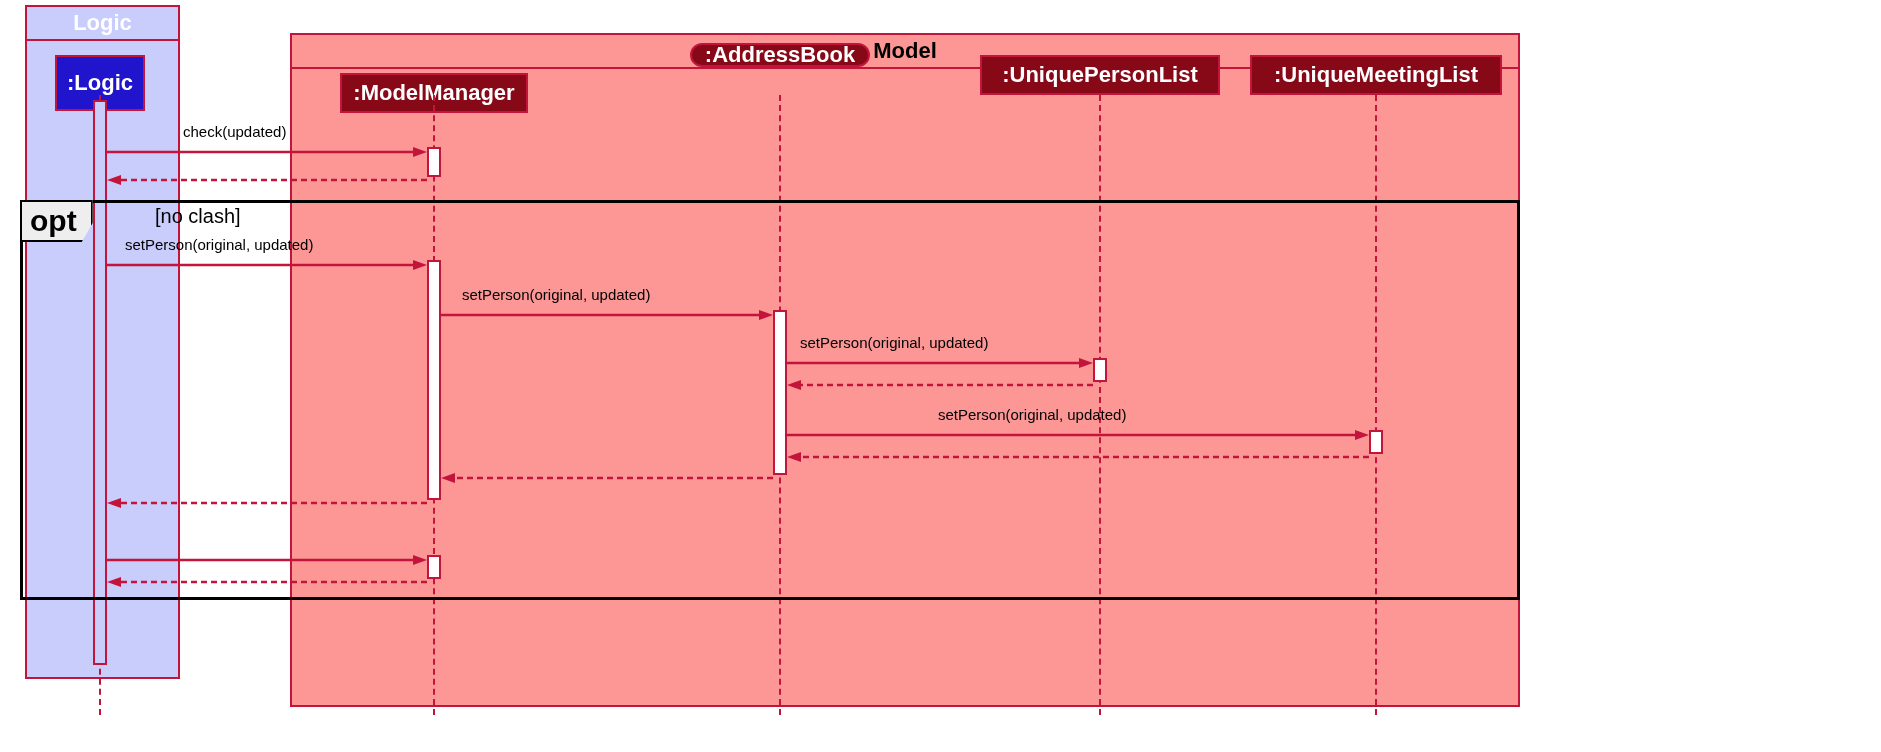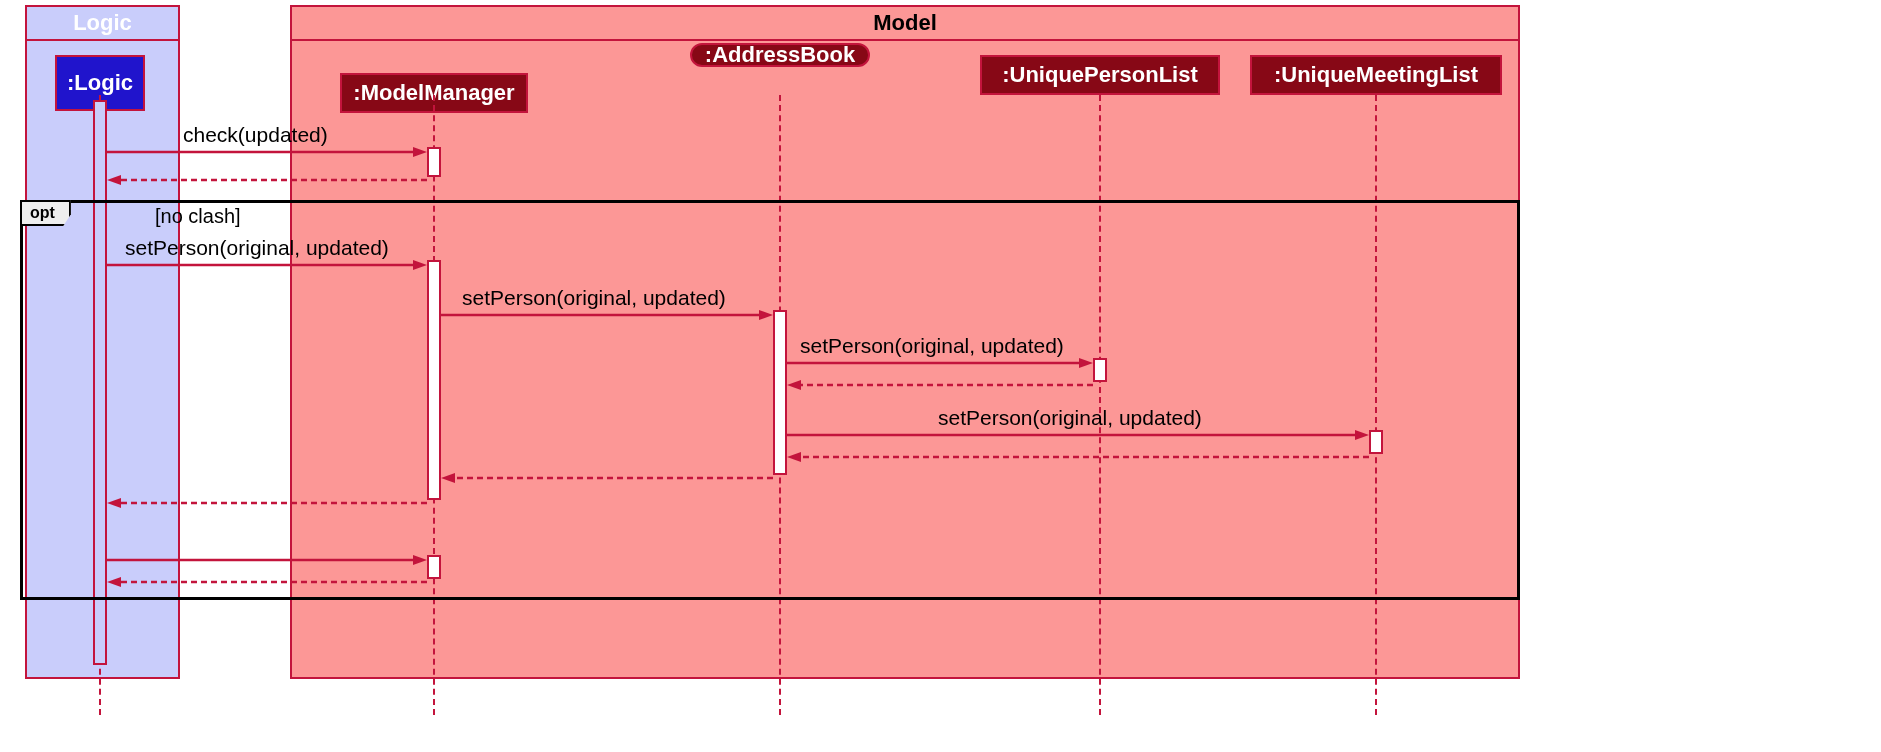--- a/index.html
+++ b/index.html
@@ -15,20 +15,21 @@
     justify-content: center;
     font-size: 22px;
   }
   .logic-group {
     background: #c9cdfb;
     color: #fff;
   }
   .model-group {
     background: #fc9796;
     color: #000;
+    margin-top: 28px;
   }
   .logic-participant {
     background: #2014cc;
     color: #fff;
   }
   .model-participant {
     background: #870816;
     color: #fff;
   }
   .lifeline {
@@ -40,35 +41,35 @@
     position: absolute;
     background: #fff;
     border: 2px solid #c3143c;
     width: 14px;
   }
   .logic-activation {
     background: #c9cdfb;
   }
   .message-label {
     position: absolute;
-    font-size: 21px;
+    font-size: 15px;
     color: #000;
     white-space: nowrap;
   }
   .fragment {
     position: absolute;
     border: 3px solid #000;
   }
   .fragment-label {
     position: absolute;
     background: #eee;
     border: 2px solid #000;
     font-weight: bold;
     padding: 2px 14px 2px 8px;
-    font-size: 16px;
+    font-size: 30px;
     clip-path: polygon(0 0, 100% 0, 100% 55%, 85% 100%, 0 100%);
     text-align: right;
   }
   .fragment-guard {
     position: absolute;
     font-weight: normal;
     font-size: 20px;
   }
   svg.arrow { position: absolute; overflow: visible; }
 </style>

